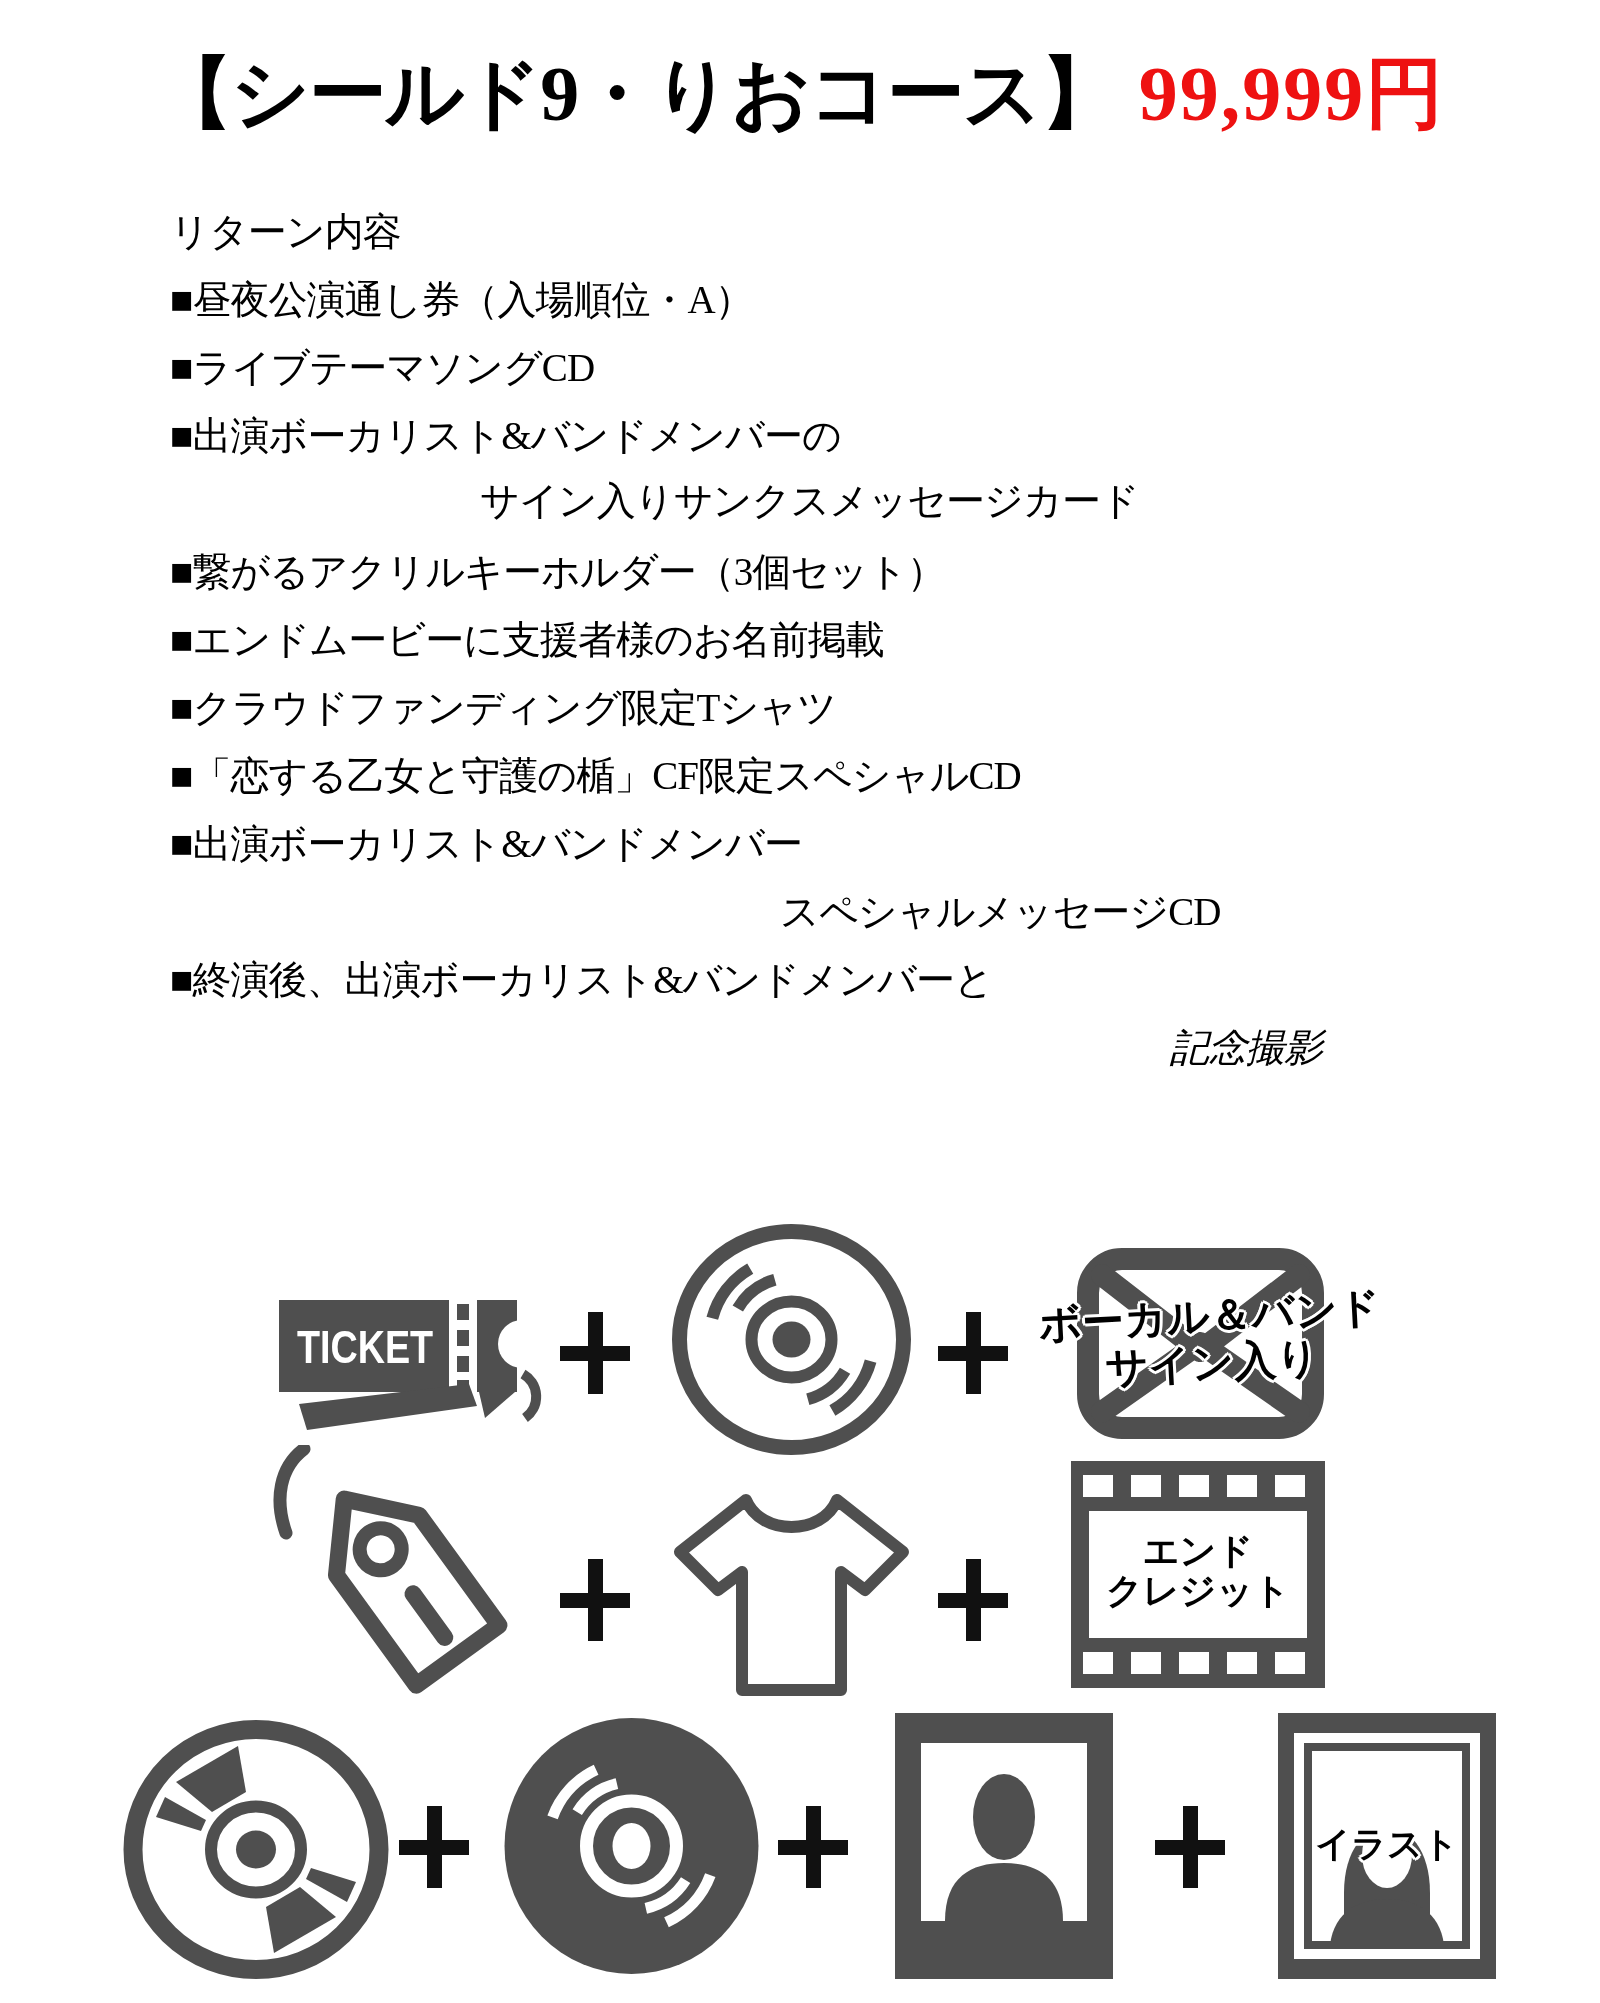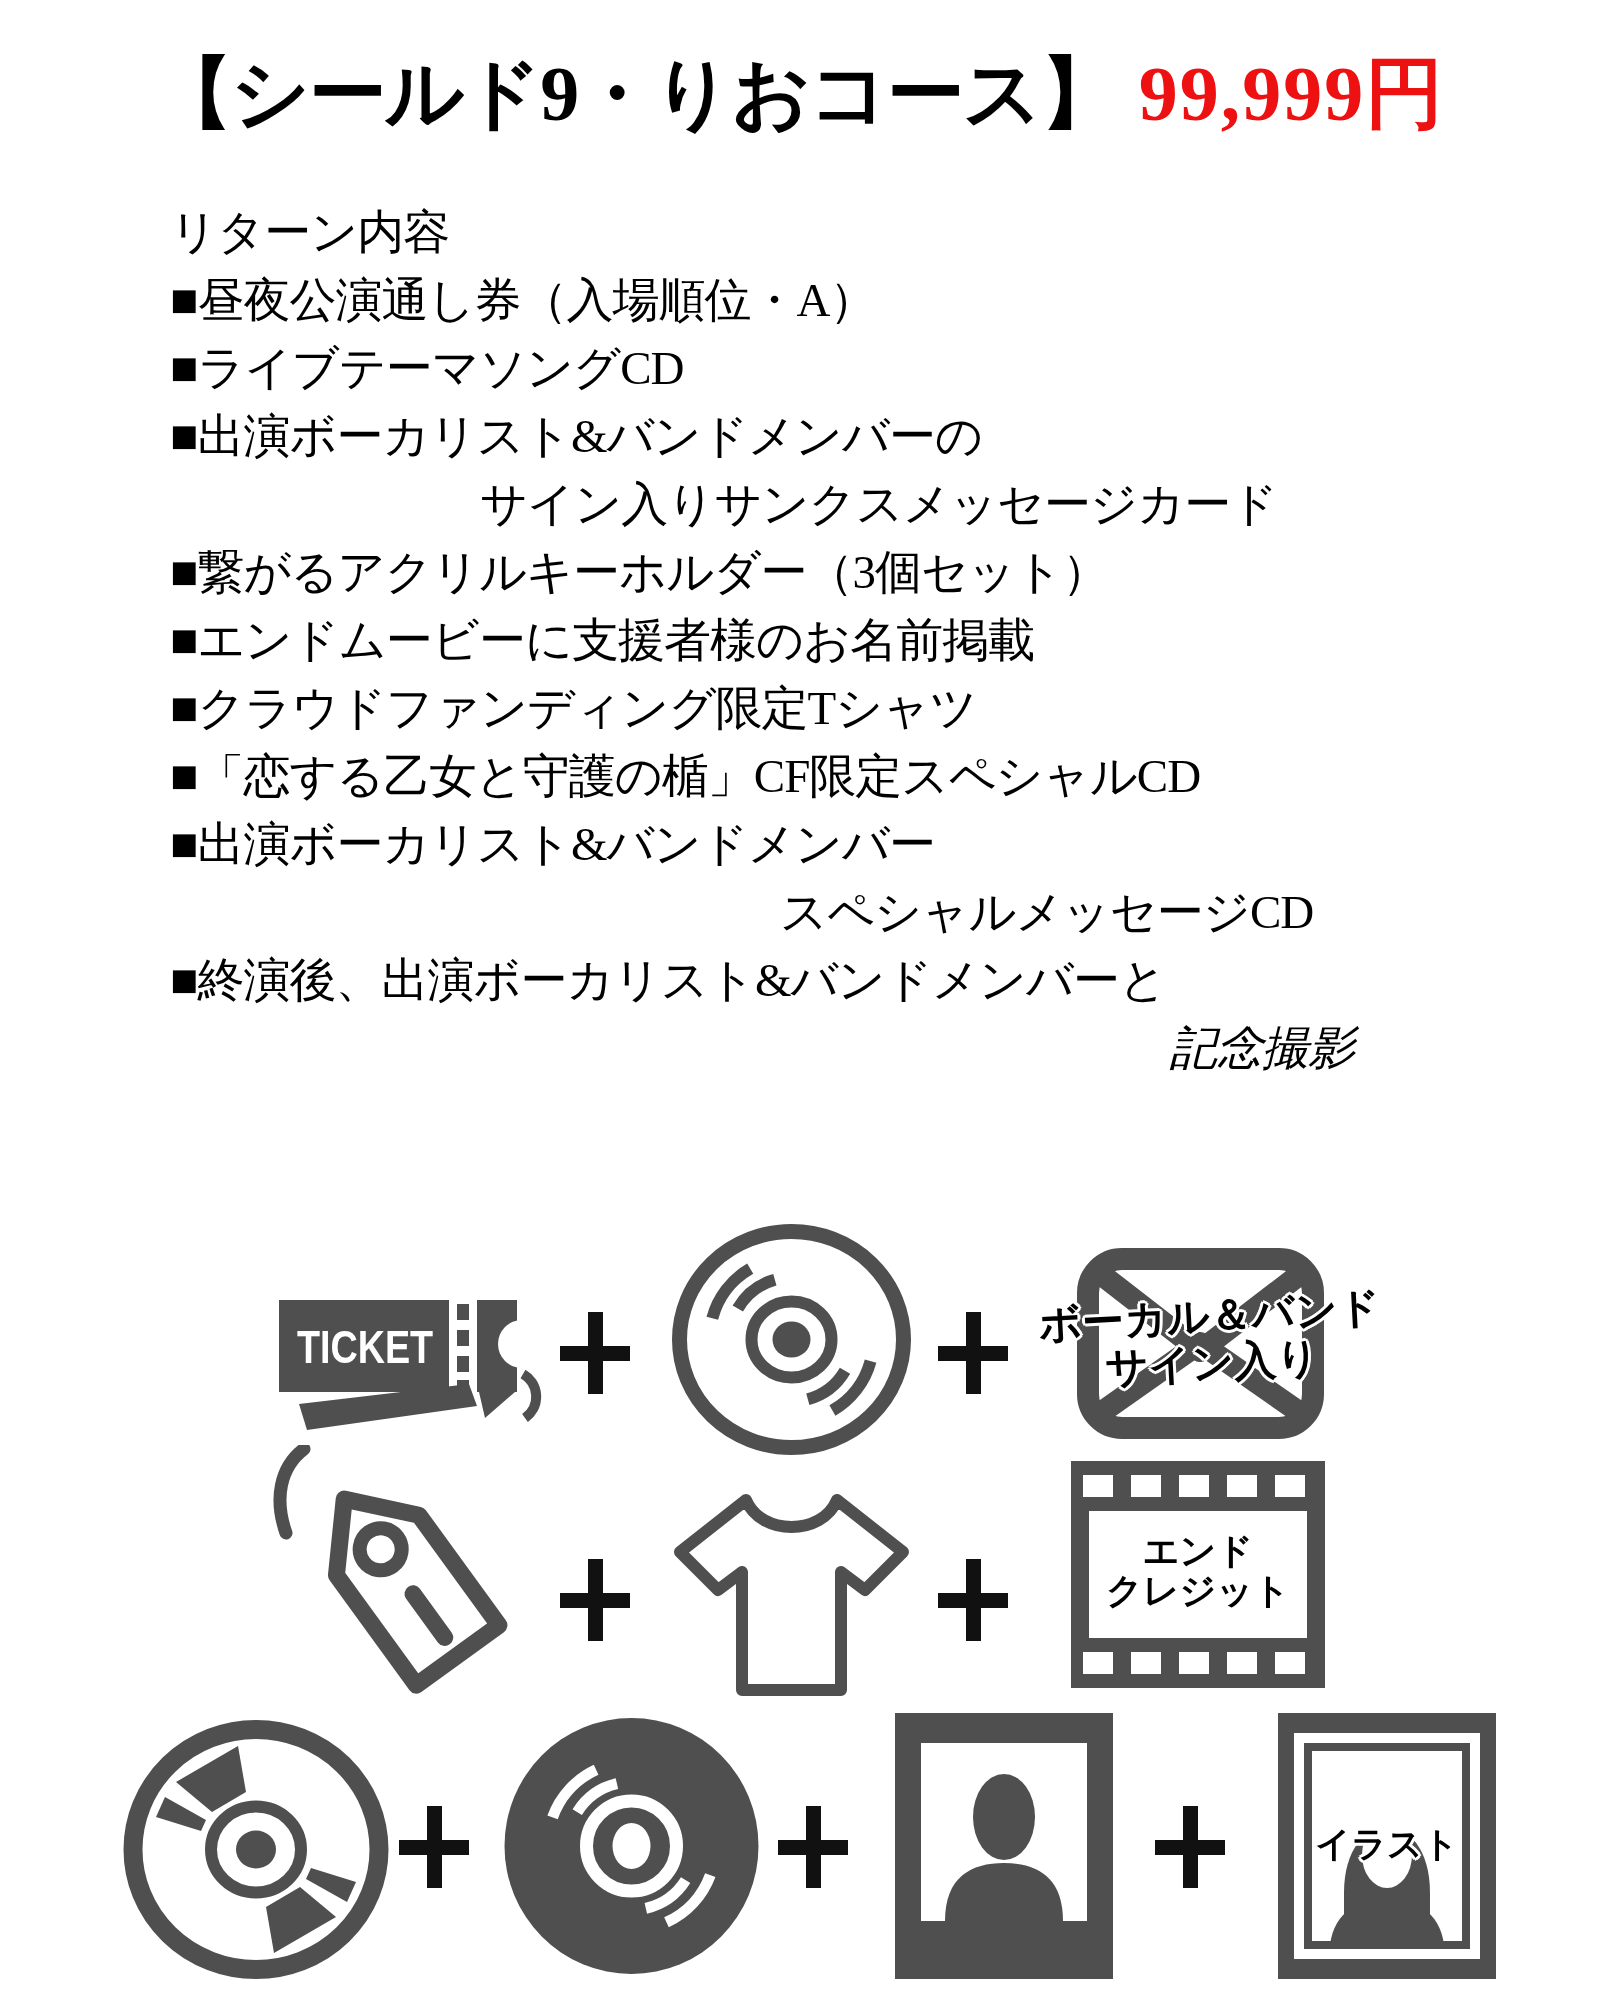--- a/index.html
+++ b/index.html
@@ -4,23 +4,23 @@
 <style>
   html,body{margin:0;padding:0;background:#fff;}
   #page{position:relative;width:1600px;height:2003px;background:#fff;overflow:hidden;
         font-family:"Liberation Serif","DejaVu Serif",serif;color:#000;}
   
   .title{position:absolute;top:42px;left:0;width:1600px;text-align:center;
          font-size:78px;font-weight:bold;letter-spacing:-2px;white-space:nowrap;}
   .title .price{color:#ee1111;margin-left:22px;letter-spacing:2px;}
   
   .returns{position:absolute;top:198px;left:170px;width:1390px;
-           font-size:47px;line-height:68px;letter-spacing:-1px;white-space:nowrap;}
+           font-size:39px;line-height:68px;letter-spacing:-1px;white-space:nowrap;}
   .returns .line{height:68px;}
-  .ind1{padding-left:310px;}
+  .ind1{padding-left:310px;font-family:Liberation Mono, monospace;}
   .ind2{padding-left:610px;}
   .ind3{padding-left:1000px;font-style:italic;}
   
   .ic{position:absolute;color:#4f4f4f;}
   .ic svg{display:block;width:100%;height:100%;}
   .plus{position:absolute;width:72px;height:82px;}
   .plus .h{position:absolute;left:1px;top:34px;width:70px;height:15px;background:#111;}
   .plus .v{position:absolute;left:29px;top:0;width:15px;height:82px;background:#111;}
   .caption{position:absolute;font-family:"Liberation Sans","DejaVu Sans",sans-serif;
            font-weight:bold;color:#000;text-align:center;white-space:nowrap;

